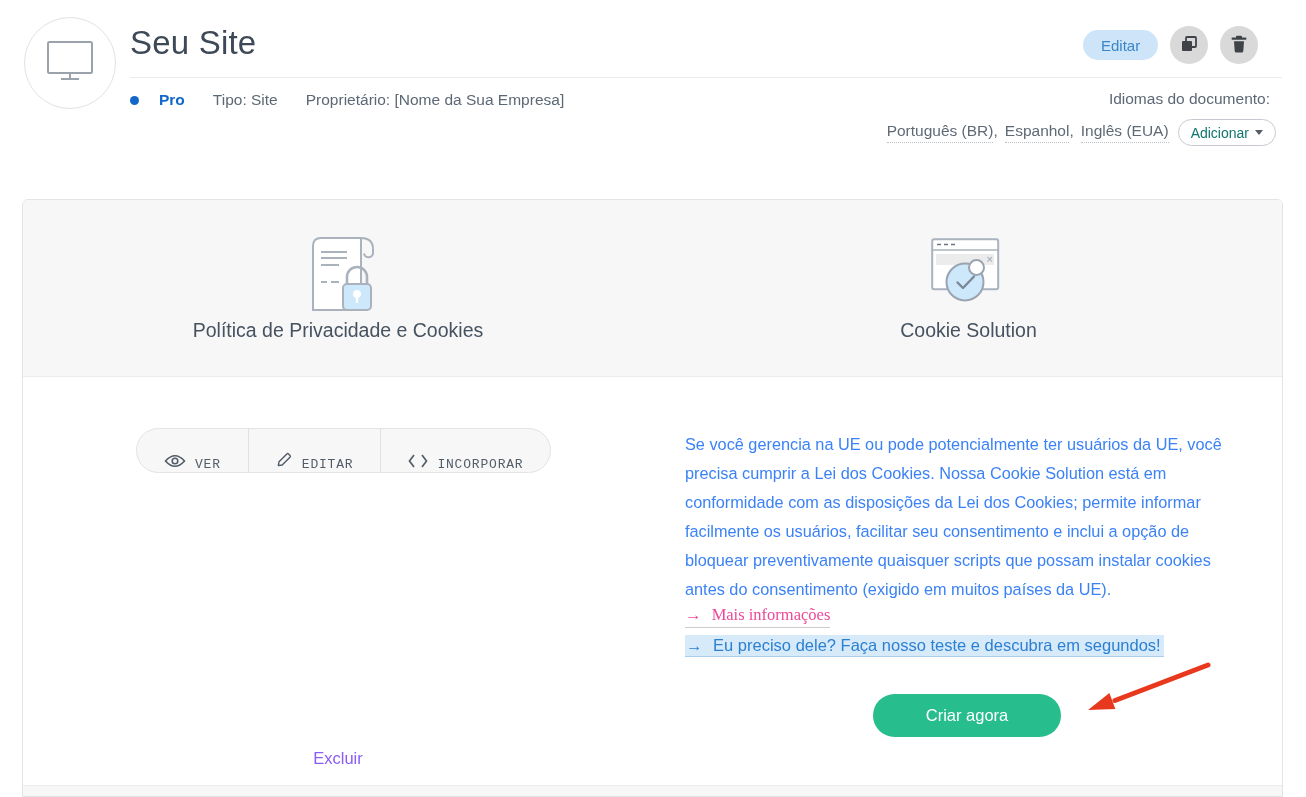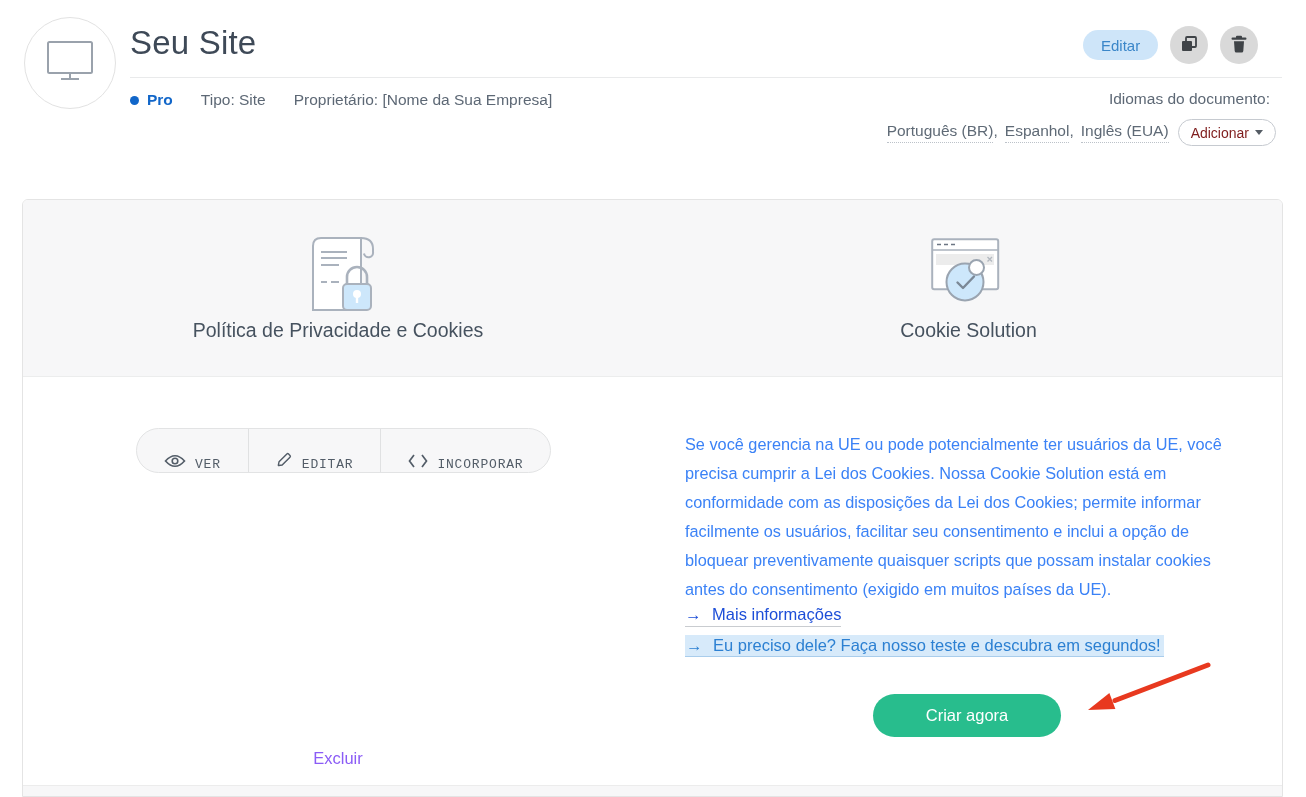--- a/index.html
+++ b/index.html
@@ -10,36 +10,36 @@
   
   .avatar { position:absolute; left:24px; top:17px; width:92px; height:92px;
     border:1px solid #e2e2e2; border-radius:50%; background:#fff;
     display:flex; align-items:center; justify-content:center; }
   .page-title { position:absolute; left:130px; top:24px; font-size:33px; font-weight:500;
     color:#3e4957; letter-spacing:.2px; }
   .head-divider { position:absolute; left:130px; top:77px; width:1152px; height:1px;
     background:#e9eaeb; }
   .meta-row { position:absolute; left:130px; top:91px; display:flex; align-items:center;
     gap:28px; font-size:15.5px; color:#5d6875; }
-  .pro-wrap { display:flex; align-items:center; gap:8px; color:#1166c9; font-weight:700;text-align:center; }
+  .pro-wrap { display:flex; align-items:center; gap:20px; color:#1166c9; font-weight:700;text-align:center; }
   .pro-dot { width:9px; height:9px; border-radius:50%; background:#1166c9; display:inline-block; }
 
   .head-actions { position:absolute; left:1083px; top:26px; display:flex; align-items:center; gap:12px; }
   .edit-pill { height:30px; padding:0 18px; border:none; border-radius:15px;
     background:#cee5f9; color:#3a86c9; font-size:15px; font-family:inherit; cursor:pointer; }
   .circle-btn { width:38px; height:38px; border-radius:50%; border:none; background:#d9d9d9;
     display:flex; align-items:center; justify-content:center; cursor:pointer; }
 
   .lang-label { position:absolute; top:90px; right:36px; font-size:15.5px; color:#5d6875; }
   .lang-row { position:absolute; top:111px; right:30px; display:flex; align-items:center; gap:9px;margin-top:8px; }
   .lang-list { display:flex; align-items:baseline; font-size:15.5px; color:#5f6a76; }
   .lang { border-bottom:1px dotted #bcc2c9; padding-bottom:2px; cursor:pointer; }
   .lang-sep { margin-right:7px; }
   .add-pill { height:27px; padding:4px 12px; background:#fff; border:1px solid #c6cad0;
-    border-radius:14px; font-size:14px; color:#7f1d1d; font-family:inherit;
+    border-radius:14px; font-size:14px; color:#0f766e; font-family:inherit;
     display:flex; align-items:center; gap:6px; cursor:pointer; }
   .caret-down { width:0; height:0; border-left:4.5px solid transparent;
     border-right:4.5px solid transparent; border-top:5.5px solid #555c64; }
 
   
   .card { position:absolute; left:22px; top:199px; width:1261px; height:598px;
     background:#fff; border:1px solid #e4e4e4; border-radius:6px 6px 0 0; }
   .card-head { position:absolute; left:0; top:0; width:100%; height:177px;
     background:#f7f7f8; border-bottom:1px solid #eceded; border-radius:5px 5px 0 0; }
   .icon-privacy { position:absolute; left:288px; top:34px; }
@@ -55,21 +55,21 @@
     background:transparent; font-family:Liberation Mono, monospace; font-size:13px; letter-spacing:.8px;
     color:#535d68; cursor:pointer; }
   .seg + .seg { border-left:1px solid #e0e1e2; }
   .delete-link { position:absolute; left:0; top:549px; width:630px; text-align:center;
     font-size:16.5px; color:#8b5cf6; cursor:pointer; }
 
   
   .desc { position:absolute; left:662px; top:230px; width:560px; font-size:16.3px;
     line-height:29px; color:#3b82f6; }
   .link-row { position:absolute; left:662px; font-size:16.5px; cursor:pointer; }
-  .link-more { top:405px; color:#1d4ed8; }
+  .link-more { top:405px; color:#ec4899;font-family:Liberation Serif, serif; }
   .link-more .link-inner { border-bottom:1px solid #c9ccd0; padding-bottom:3px; }
   .link-quiz { top:436px; color:#2c80d2; }
   .link-quiz .link-inner { background:#d7eafa; border-bottom:1px solid #a9cdec; padding:1px 3px 2px 1px; }
   .green-btn { position:absolute; left:850px; top:494px; width:188px; height:43px;
     border:none; border-radius:22px; background:#28bd8d; color:#fff; font-size:16.5px;
     font-family:inherit; cursor:pointer; }
   .card-footer { position:absolute; left:0; bottom:0; width:100%; height:11px;
     background:#f7f7f8; border-top:1px solid #ececec; }
 
   .arrow-annotation { position:absolute; left:1075px; top:650px; pointer-events:none; }

